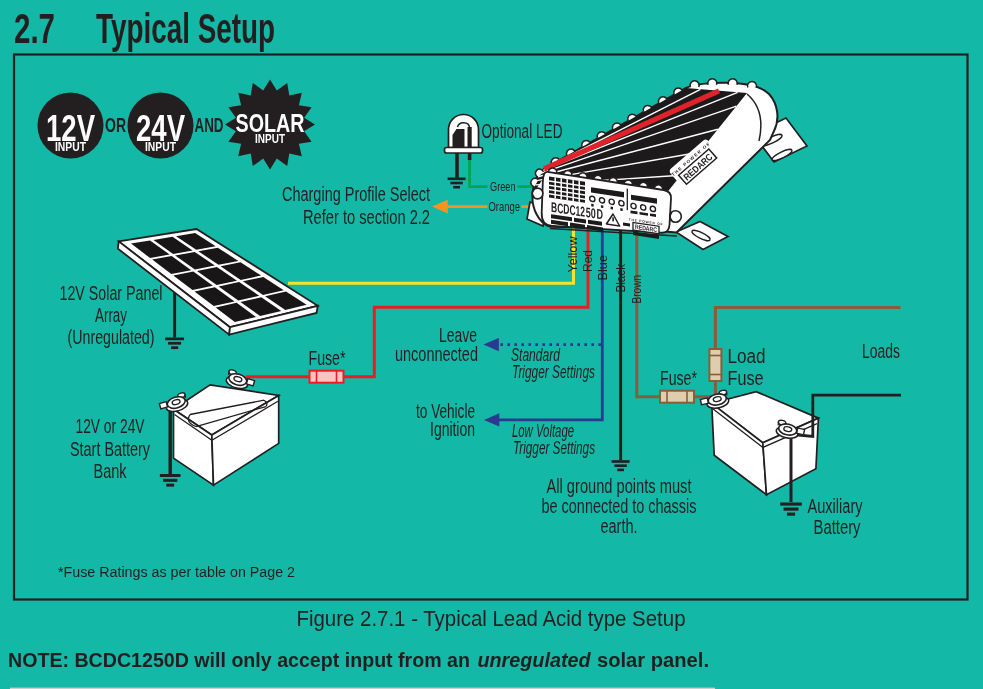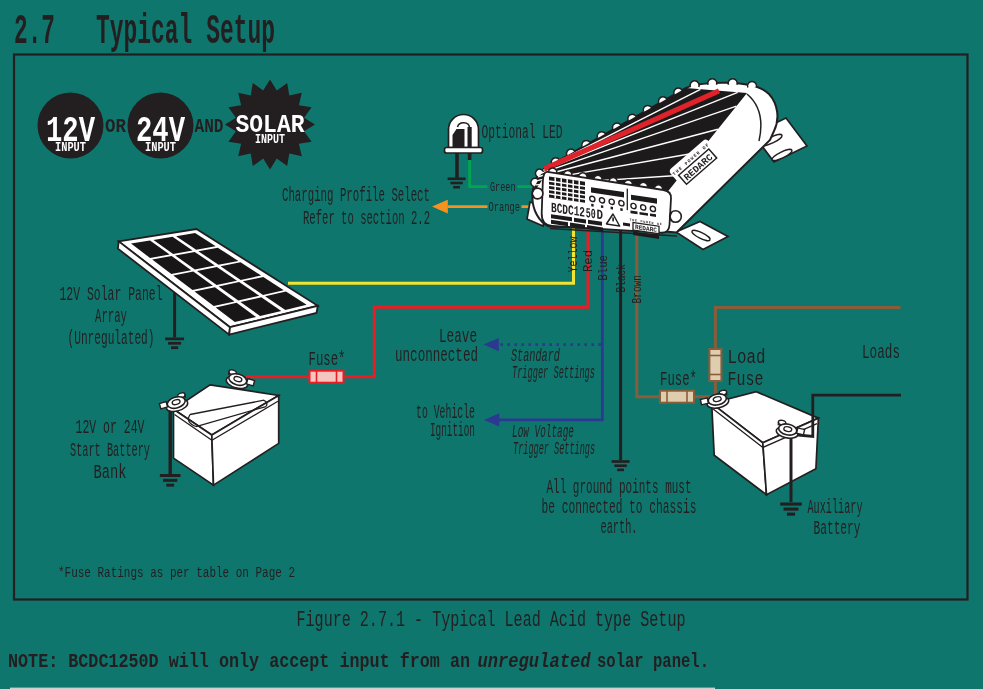--- a/index.html
+++ b/index.html
@@ -1,17 +1,17 @@
 <!DOCTYPE html>
 <html><head>
 <meta charset="utf-8">
 <style>
   html,body{margin:0;padding:0;background:#fff;}
-  #page{position:relative;width:983px;height:689px;background:#0f766e;overflow:hidden;
-        font-family:Liberation Mono, monospace;}
+  #page{position:relative;width:983px;height:689px;background:#14b8a6;overflow:hidden;
+        font-family:Liberation Sans, sans-serif;}
   svg{display:block}
   text{fill:#231f20;}
   .t19{font-size:19.5px;}
   .t18i{font-size:18px;font-style:italic;}
   .t13{font-size:13.5px;}
   .t15{font-size:15.5px;}
   .t21{font-size:21.5px;}
   .t20b{font-size:19.5px;font-weight:bold;}
   .t20bi{font-size:19.5px;font-weight:bold;font-style:italic;}
   .title{font-size:42px;font-weight:bold;}

